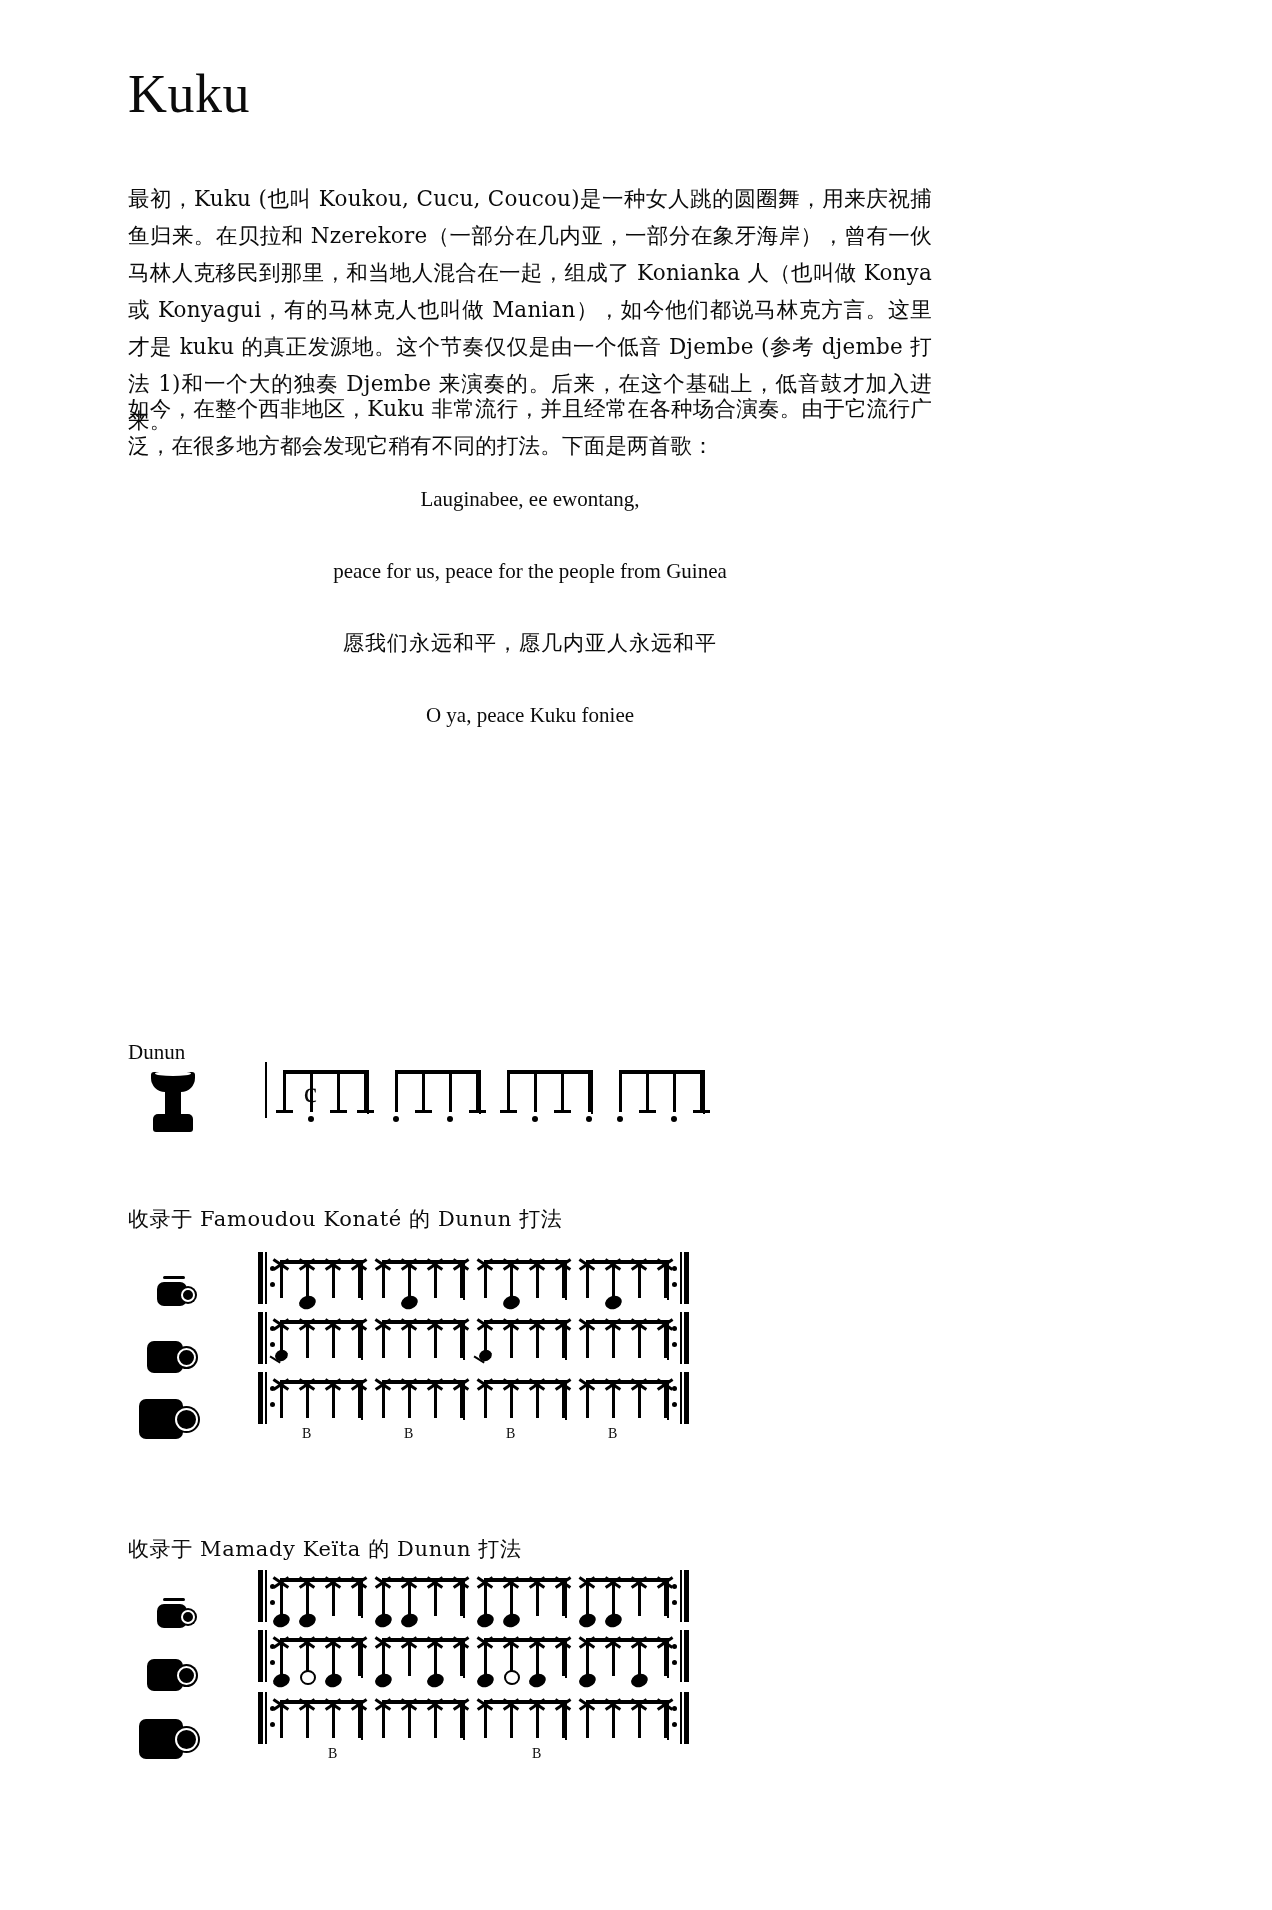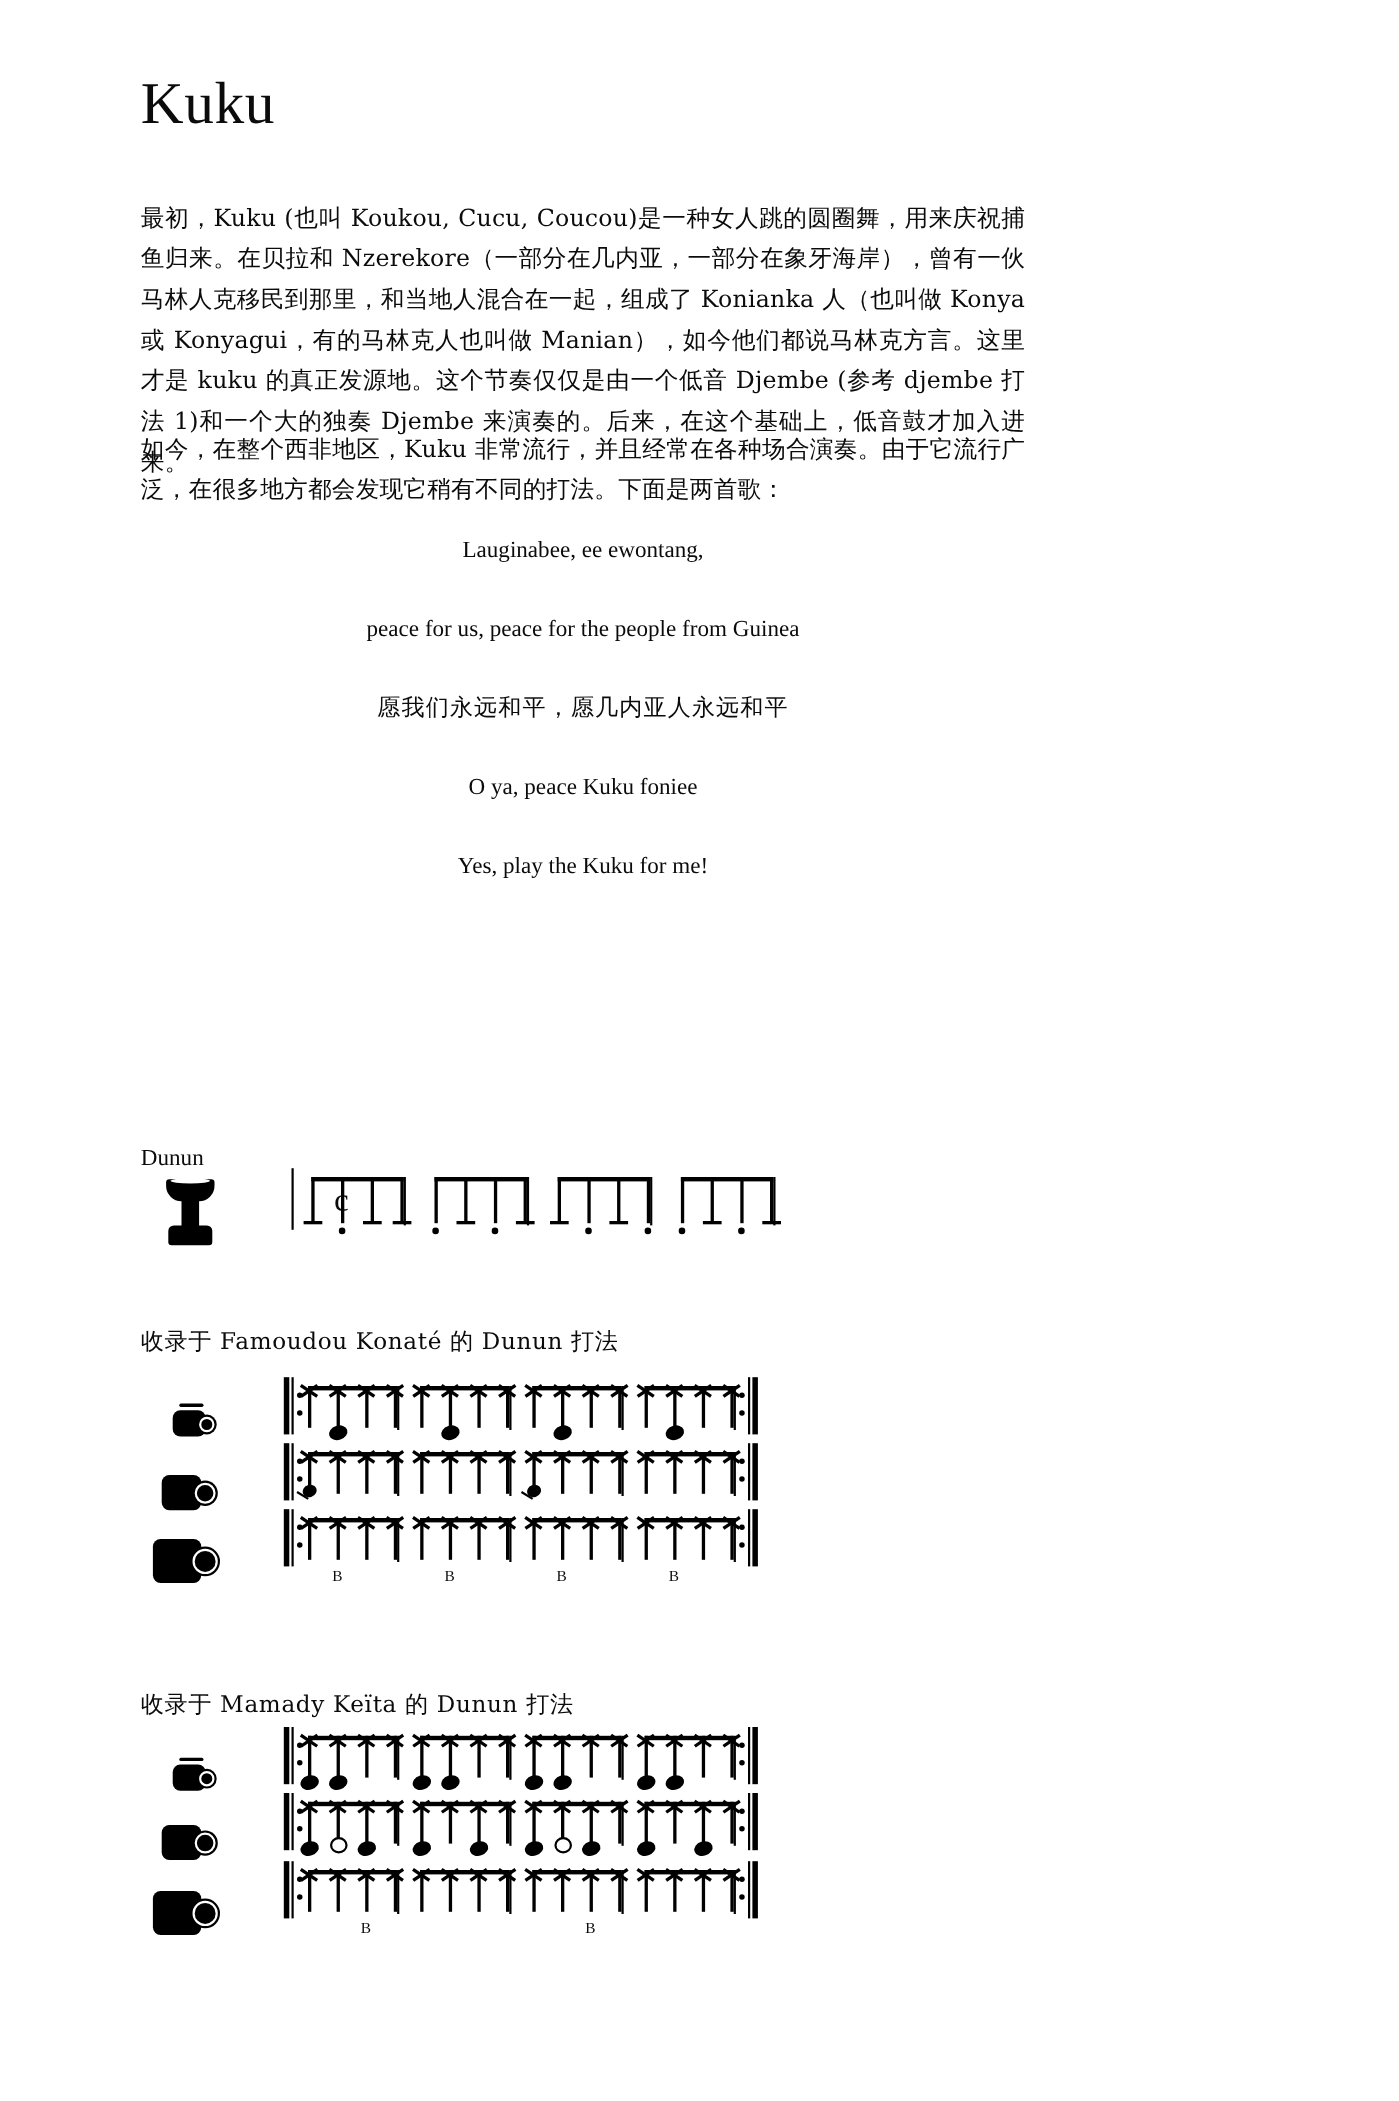--- a/index.html
+++ b/index.html
@@ -127,21 +127,20 @@
 
   <div class="lyrics">
     <div class="lyr">Lauginabee, ee ewontang,</div>
     <div class="gap-m"></div>
     <div class="lyr">peace for us, peace for the people from Guinea</div>
     <div class="gap-m"></div>
     <div class="lyr cn">愿我们永远和平，愿几内亚人永远和平</div>
     <div class="gap-m"></div>
     <div class="lyr">O ya, peace Kuku foniee</div>
     <div class="gap-m"></div>
-    <div class="lyr">Yes, play the Kuku for me!</div>
     <div class="gap-m"></div>
   </div>
 
   <div class="call-label">Dunun</div>
 
   <div class="inst" style="left:138px;top:1072px;width:70px;height:62px;">
     <div class="djembe">
       <div class="bowl"></div>
         <div class="stem"></div>
         <div class="foot"></div>

